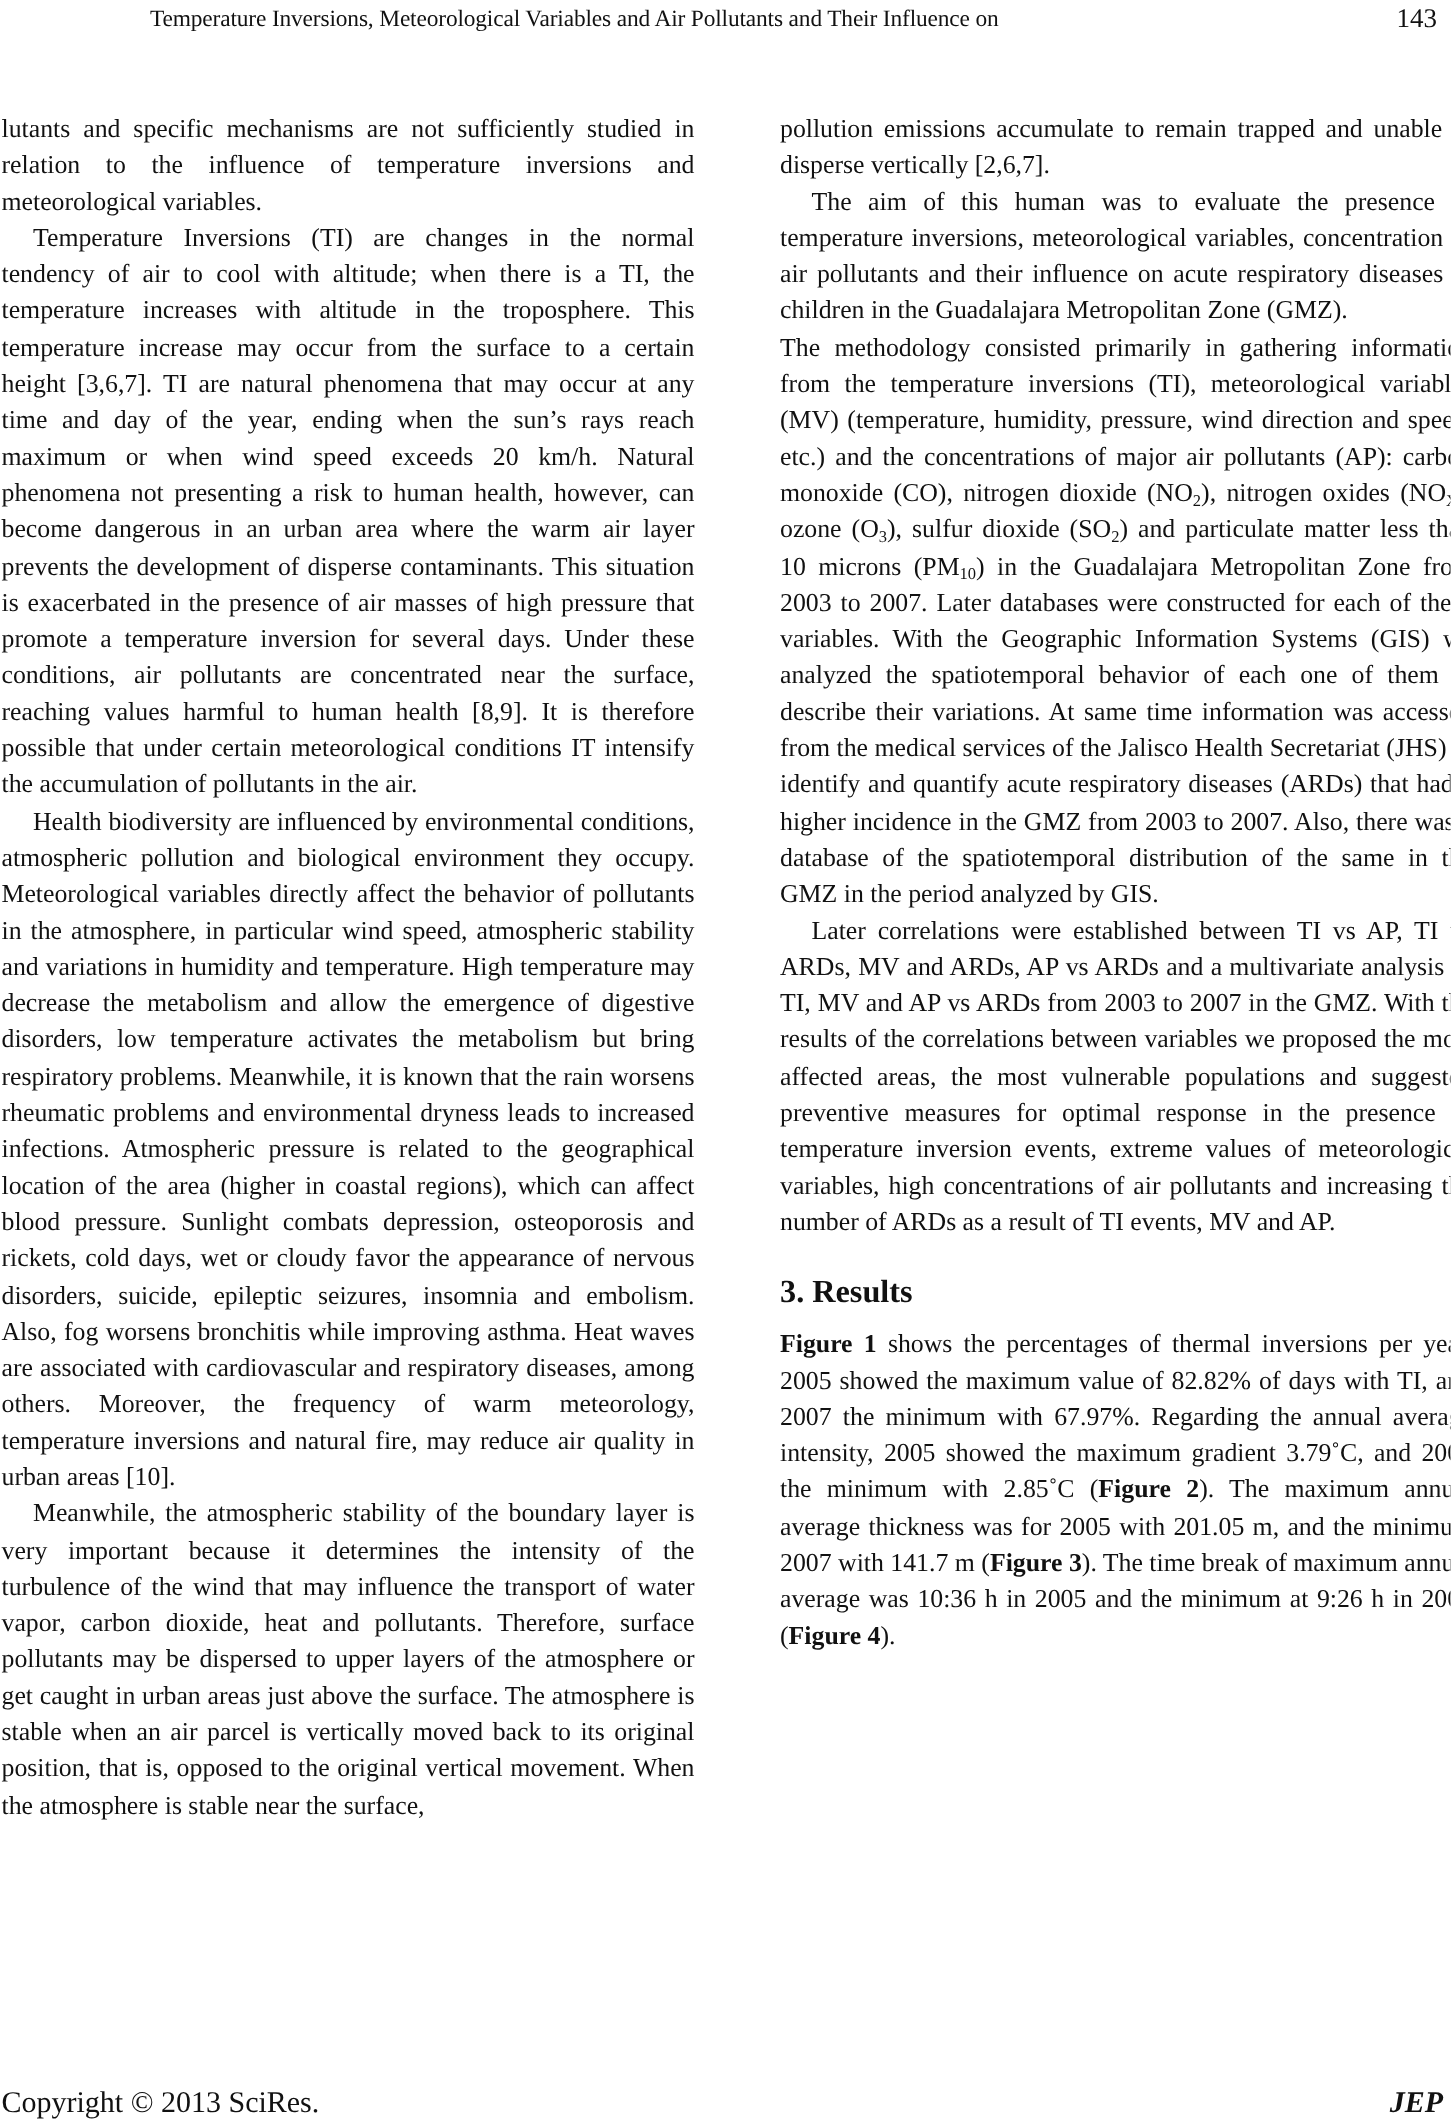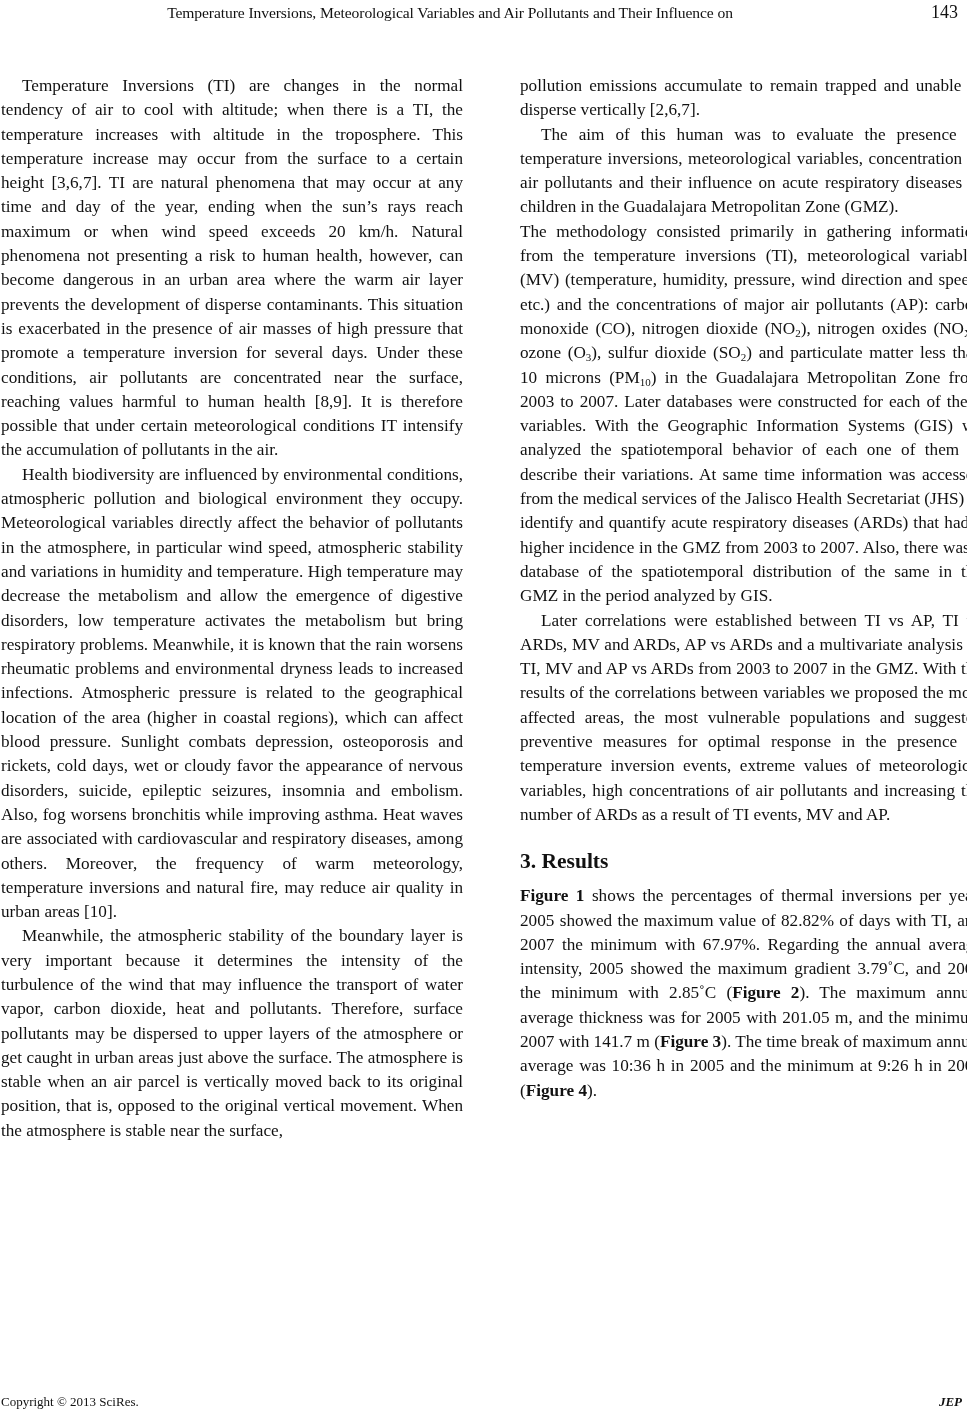--- a/index.html
+++ b/index.html
@@ -6,21 +6,21 @@
   body {
     width: 967px; height: 1416px; position: relative; overflow: hidden;
     font-family: "Liberation Serif", "DejaVu Serif", serif;
     color: #111111;
   }
   .running-head {
     position: absolute; top: 0; left: 0; width: 967px; height: 48px;
   }
   .running-title {
     position: absolute; top: 2px; left: 100px; width: 700px;
-    text-align: center; font-size: 15.6px; line-height: 21px;
+    text-align: left; font-size: 15.6px; line-height: 21px;
     letter-spacing: -0.1px;
   }
   .running-title span { display: block; }
   .page-number {
     position: absolute; top: 2px; right: 9px; font-size: 18px; line-height: 21px;
   }
   .column {
     position: absolute; top: 74px; width: 462px;
     font-size: 17.2px; line-height: 24.3px;
     text-align: justify; hyphens: none;
@@ -33,36 +33,37 @@
     font-size: 21.5px; font-weight: bold; margin: 21px 0 10px 0; line-height: 26px;
   }
   h3.subsection-heading {
     font-size: 18.2px; font-weight: bold; margin: 4px 0 11px 0; line-height: 21px;
     padding-left: 38px; text-indent: -38px;
   }
   sub { font-size: 11px; line-height: 0; vertical-align: -3px; }
   b.fig-ref { font-weight: bold; }
   .footer {
     position: absolute; top: 1392px; left: 0; width: 967px; height: 22px;
-    font-size: 13px; line-height: 20px; text-align: center;
+    font-size: 20px; line-height: 20px; text-align: center;
   }
   .footer-copy { position: absolute; left: 1px; top: 0; }
   .footer-journal { position: absolute; right: 5px; top: 0; font-weight: bold; font-style: italic; }
 </style>
 </head>
 <body>
 
 <div class="running-head">
   <div class="running-title">
     <span>Temperature Inversions, Meteorological Variables and Air Pollutants and Their Influence on</span>
   </div>
   <div class="page-number">143</div>
 </div>
 
 <div class="column col-left">
+  <p>lutants and specific mechanisms are not sufficiently studied in relation to the influence of temperature inver­sions and meteorological variables.</p>
   <p class="indent">Temperature Inversions (TI) are changes in the normal tendency of air to cool with altitude; when there is a TI, the temperature increases with altitude in the troposphere. This temperature increase may occur from the surface to a certain height [3,6,7]. TI are natural phenomena that may occur at any time and day of the year, ending when the sun’s rays reach maximum or when wind speed ex­ceeds 20 km/h. Natural phenomena not presenting a risk to human health, however, can become dangerous in an urban area where the warm air layer prevents the devel­opment of disperse contaminants. This situation is exac­erbated in the presence of air masses of high pressure that promote a temperature inversion for several days. Under these conditions, air pollutants are concentrated near the surface, reaching values harmful to human health [8,9]. It is therefore possible that under certain meteorological conditions IT intensify the accumulation of pollutants in the air.</p>
   <p class="indent">Health biodiversity are influenced by environmental conditions, atmospheric pollution and biological envi­ronment they occupy. Meteorological variables directly affect the behavior of pollutants in the atmosphere, in particular wind speed, atmospheric stability and varia­tions in humidity and temperature. High temperature may decrease the metabolism and allow the emergence of digestive disorders, low temperature activates the me­tabolism but bring respiratory problems. Meanwhile, it is known that the rain worsens rheumatic problems and environmental dryness leads to increased infections. At­mospheric pressure is related to the geographical location of the area (higher in coastal regions), which can affect blood pressure. Sunlight combats depression, osteoporo­sis and rickets, cold days, wet or cloudy favor the ap­pearance of nervous disorders, suicide, epileptic seizures, insomnia and embolism. Also, fog worsens bronchitis while improving asthma. Heat waves are associated with cardiovascular and respiratory diseases, among others. Moreover, the frequency of warm meteorology, tem­perature inversions and natural fire, may reduce air qual­ity in urban areas [10].</p>
   <p class="indent">Meanwhile, the atmospheric stability of the boundary layer is very important because it determines the inten­sity of the turbulence of the wind that may influence the transport of water vapor, carbon dioxide, heat and pol­lutants. Therefore, surface pollutants may be dispersed to upper layers of the atmosphere or get caught in urban areas just above the surface. The atmosphere is stable when an air parcel is vertically moved back to its original position, that is, opposed to the original vertical move­ment. When the atmosphere is stable near the surface,</p>
 </div>
 
 <div class="column col-right">
   <p>pollution emissions accumulate to remain trapped and unable to disperse vertically [2,6,7].</p>
   <p class="indent">The aim of this human was to evaluate the presence of temperature inversions, meteorological variables, con­centration of air pollutants and their influence on acute respiratory diseases in children in the Guadalajara Met­ropolitan Zone (GMZ).</p>
 
 

